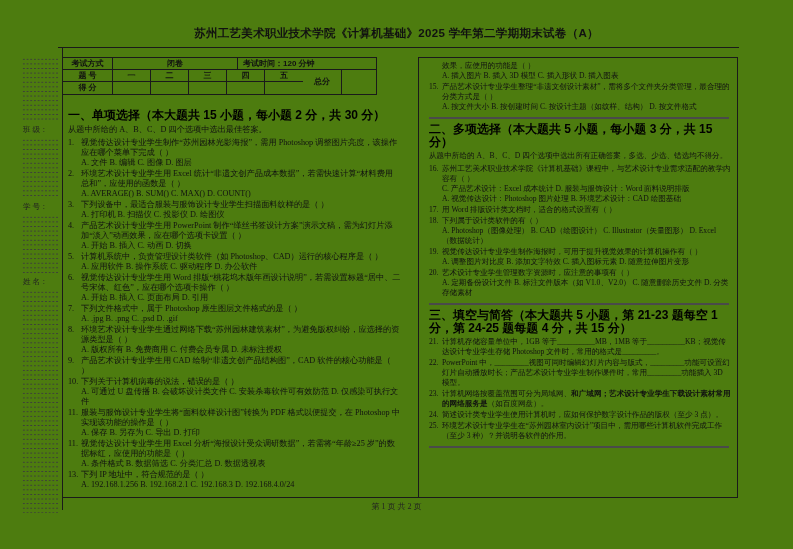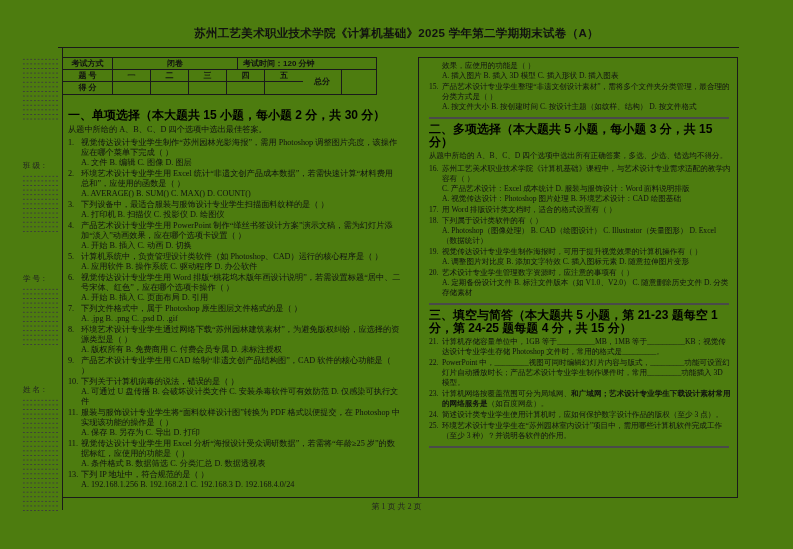--- a/index.html
+++ b/index.html
@@ -12,21 +12,21 @@
   .v-left{position:absolute;left:62px;top:47px;height:463px;border-left:1px solid #1a1a1a;}
   .v-right{position:absolute;left:737px;top:57px;height:440px;border-left:1px solid #1a1a1a;}
   .rule-bottom{position:absolute;left:62px;width:676px;top:497px;border-top:1px solid #1a1a1a;}
 
   
   .binding{position:absolute;left:22px;top:57px;width:38px;height:456px;display:flex;
            flex-direction:column;align-items:stretch;}
   .dots{width:36px;background-image:radial-gradient(circle,#3c3c3c 0.7px,transparent 1px);
         background-size:3.7px 4.6px;}
   .d1{height:64px;} .d2{height:60px;} .d3{height:58px;} .d4{flex:1;}
-  .blabel{font-size:7.6px;line-height:9px;padding:4px 0 4px 1px;color:#222;white-space:nowrap;margin-top:36px;}
+  .blabel{font-size:7.6px;line-height:9px;padding:4px 0 4px 1px;color:#222;white-space:nowrap;}
 
   
   .info{position:absolute;left:62px;top:57px;width:313px;border:1px solid #1a1a1a;
         font-family:"Liberation Sans","DejaVu Sans",sans-serif;font-weight:bold;font-size:8px;}
   .irow{display:flex;}
   .icell{border-right:1px solid #1a1a1a;box-sizing:border-box;height:12px;line-height:12px;
          text-align:center;overflow:hidden;}
   .icell:last-child{border-right:none;}
   .bb{border-bottom:1px solid #1a1a1a;}
   .w50{width:50px;} .w125{width:125px;} .w138{width:138px;text-align:left;padding-left:5px;}

